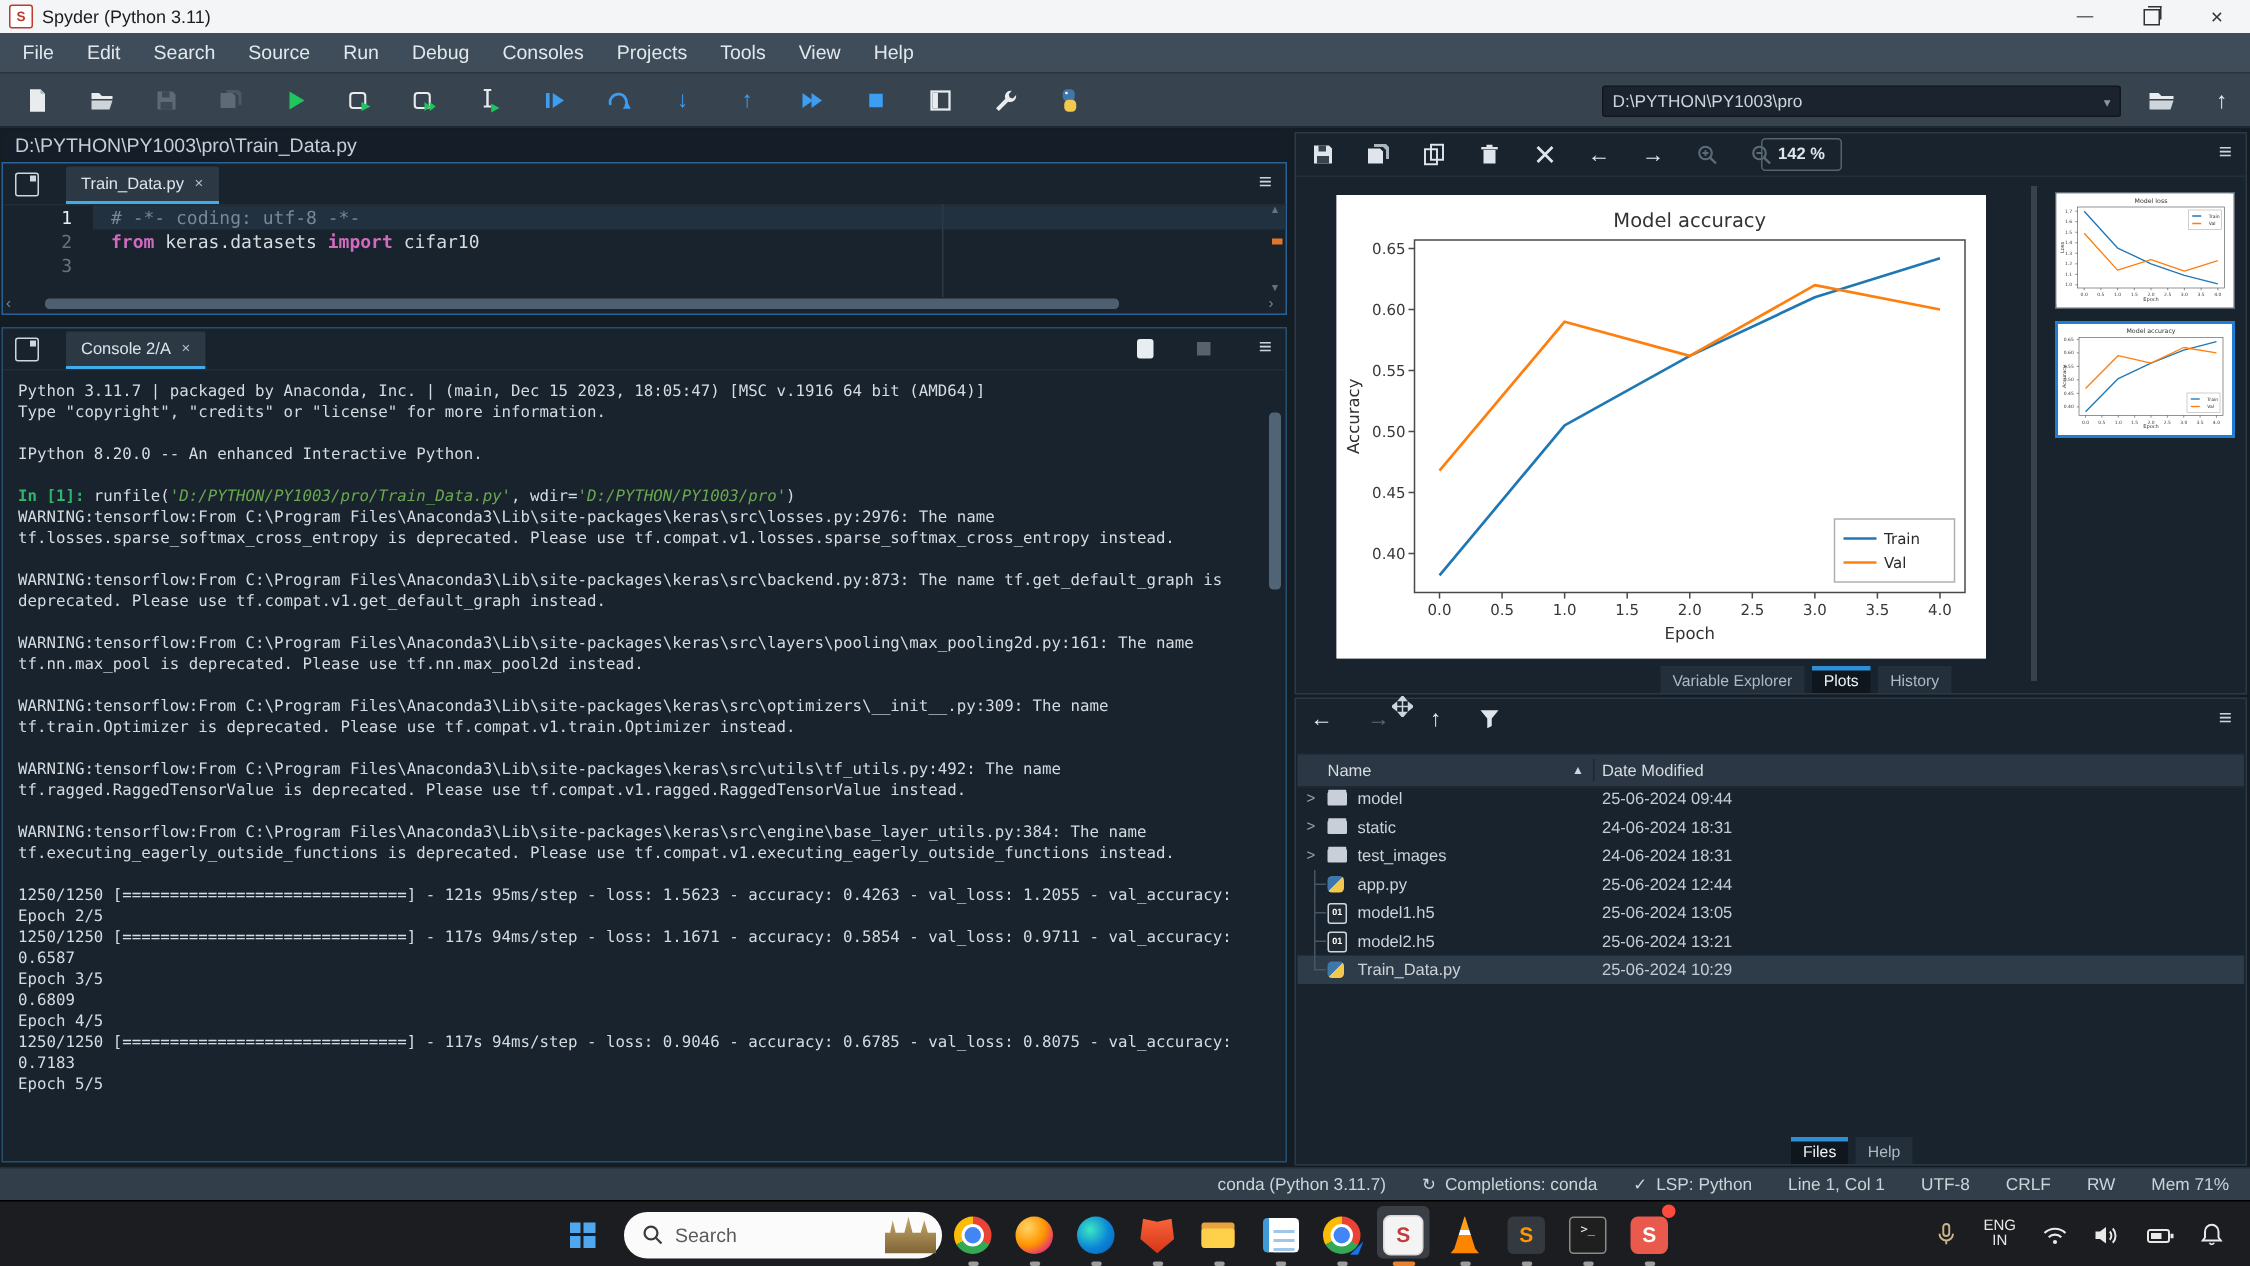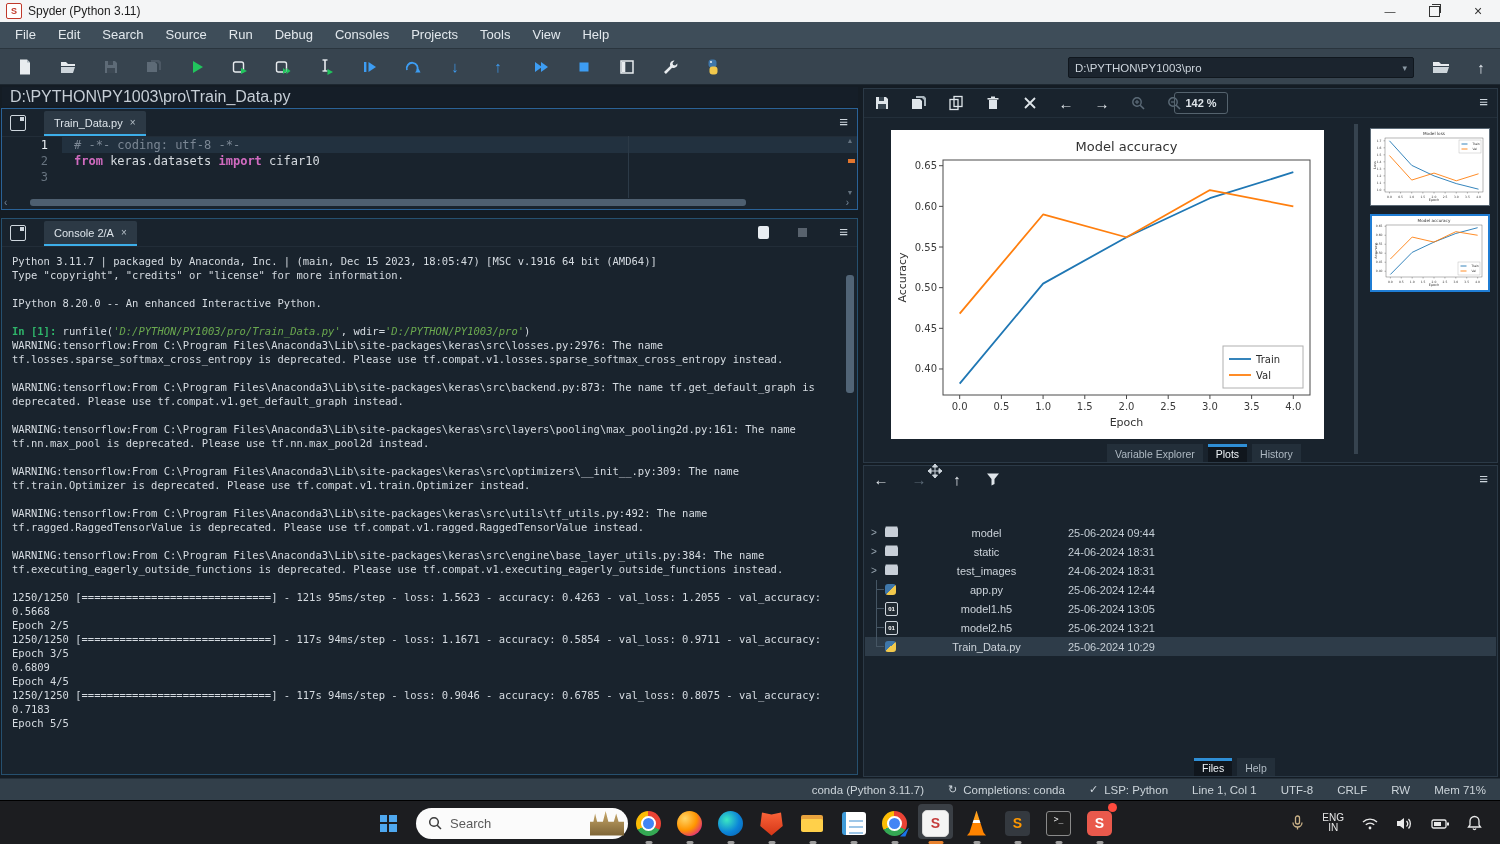--- a/index.html
+++ b/index.html
@@ -23,21 +23,21 @@
   #maintoolbar{left:0;top:49px;width:1500px;height:36px;background:#37444f;border-bottom:1px solid #1d2730;display:flex;align-items:center;box-sizing:border-box;padding-left:8px;}
   .tbi{width:34px;height:28px;margin-right:9px;display:flex;align-items:center;justify-content:center;}
   .workdir-box{position:absolute;left:1068px;top:8px;width:346px;height:21px;background:#1b242e;border:1px solid #10171e;border-radius:2px;color:#ccd4dc;font-size:11.5px;display:flex;align-items:center;padding:0 6px;box-sizing:border-box;}
   .workdir-box .dd{margin-left:auto;color:#8b98a4;font-size:9px;}
   .tb-right-ic{position:absolute;top:5px;width:30px;height:26px;display:flex;align-items:center;justify-content:center;}
   .arrow-glyph{font-size:15px;color:#e4e9ee;}
   .arrow-glyph.dim{color:#5d6b78;}
   .arrow-glyph.blue{color:#3d9df3;}
 
   
-  #pathbar{left:2px;top:87px;width:856px;height:19px;background:#151e28;color:#c6ced6;font-size:16px;line-height:19px;padding-left:8px;box-sizing:border-box;}
+  #pathbar{left:2px;top:87px;width:856px;height:19px;background:#151e28;color:#c6ced6;font-size:13px;line-height:19px;padding-left:8px;box-sizing:border-box;}
 
   .pane{background:#19232d;box-sizing:border-box;}
   #editor-pane{left:1px;top:108px;width:857px;height:102px;border:1px solid #2a6297;}
   #console-pane{left:1px;top:218px;width:857px;height:557px;border:1px solid #26506f;}
 
   .pane-tabbar{height:27px;display:flex;align-items:center;position:relative;border-bottom:1px solid #222d38;}
   .browse-ic{width:14px;height:14px;border:1.5px solid #cfd7de;border-radius:2px;margin:0 4px 0 8px;position:relative;}
   .browse-ic:after{content:"";position:absolute;right:1px;top:1px;width:4px;height:4px;background:#cfd7de;}
   .tab{margin-left:14px;height:23px;align-self:flex-end;display:flex;align-items:center;gap:7px;background:#2c3945;border-bottom:2px solid #3daee9;padding:0 10px;color:#dde4ea;font-size:11px;border-radius:2px 2px 0 0;}
   .tab .x{color:#b6c0c9;font-size:10px;}
@@ -106,21 +106,21 @@
   .fexp{width:14px;color:#97a4af;font-size:10px;}
   .fconn{width:14px;height:19px;position:relative;}
   .fconn:before{content:"";position:absolute;left:5px;top:0;bottom:0;border-left:1px solid #465664;}
   .fconn.last:before{bottom:9px;}
   .fconn:after{content:"";position:absolute;left:5px;top:9px;width:8px;border-top:1px solid #465664;}
   .ficon{width:20px;flex:none;display:flex;align-items:center;}
   .ficon.t-folder:before{content:"";width:13px;height:9px;background:#c8cfd8;border-radius:1px;box-shadow:0 -2px 0 -0.5px #c8cfd8;}
   .ficon.t-python:before{content:"";width:11px;height:11px;border-radius:3px;background:linear-gradient(135deg,#3f77aa 0 50%,#f2c94c 50% 100%);}
   .ficon.t-h5{font-size:6px;font-weight:bold;color:#fff;}
   .ficon.t-h5 i{font-style:normal;width:11px;height:12px;background:#222b33;border:1px solid #cfd6dd;border-radius:2px;display:flex;align-items:center;justify-content:center;}
-  .fname{width:163px;overflow:hidden;white-space:nowrap;text-align:center;}
+  .fname{width:163px;overflow:hidden;white-space:nowrap;}
   .fdate{color:#c3ccd4;}
 
   
   #statusbar{left:0;top:778px;width:1500px;height:22px;background:#323f4a;display:flex;align-items:center;justify-content:flex-end;padding-right:14px;box-sizing:border-box;border-top:1px solid #232e38;}
   .st-item{color:#ccd4da;font-size:11.5px;margin-left:24px;display:flex;align-items:center;gap:6px;}
   .st-ic{font-size:11px;color:#cfd7de;}
 
   
   #taskbar{left:0;top:800px;width:1500px;height:44px;background:#1c1d20;display:flex;align-items:center;border-top:1px solid #000;}
   #tb-start{margin-left:368px;width:40px;height:40px;display:flex;align-items:center;justify-content:center;}
@@ -371,23 +371,23 @@
         <div class="cline">WARNING:tensorflow:From C:\Program Files\Anaconda3\Lib\site-packages\keras\src\optimizers\__init__.py:309: The name</div>
         <div class="cline">tf.train.Optimizer is deprecated. Please use tf.compat.v1.train.Optimizer instead.</div>
         <div class="cline"> </div>
         <div class="cline">WARNING:tensorflow:From C:\Program Files\Anaconda3\Lib\site-packages\keras\src\utils\tf_utils.py:492: The name</div>
         <div class="cline">tf.ragged.RaggedTensorValue is deprecated. Please use tf.compat.v1.ragged.RaggedTensorValue instead.</div>
         <div class="cline"> </div>
         <div class="cline">WARNING:tensorflow:From C:\Program Files\Anaconda3\Lib\site-packages\keras\src\engine\base_layer_utils.py:384: The name</div>
         <div class="cline">tf.executing_eagerly_outside_functions is deprecated. Please use tf.compat.v1.executing_eagerly_outside_functions instead.</div>
         <div class="cline"> </div>
         <div class="cline">1250/1250 [==============================] - 121s 95ms/step - loss: 1.5623 - accuracy: 0.4263 - val_loss: 1.2055 - val_accuracy:</div>
-        <div class="cline">0.5668</div>
         <div class="cline">Epoch 2/5</div>
         <div class="cline">1250/1250 [==============================] - 117s 94ms/step - loss: 1.1671 - accuracy: 0.5854 - val_loss: 0.9711 - val_accuracy:</div>
+        <div class="cline">0.6587</div>
         <div class="cline">Epoch 3/5</div>
         <div class="cline">0.6809</div>
         <div class="cline">Epoch 4/5</div>
         <div class="cline">1250/1250 [==============================] - 117s 94ms/step - loss: 0.9046 - accuracy: 0.6785 - val_loss: 0.8075 - val_accuracy:</div>
         <div class="cline">0.7183</div>
         <div class="cline">Epoch 5/5</div>
       </div>
     <div id="con-vscroll">
       <div class="thumb"></div>
     </div>
@@ -612,20 +612,26 @@
       <span class="fti" style="left:82px;">
           <span class="arrow-glyph">↑</span>
         </span>
       <span class="fti" style="left:118px;">
           <svg width="16" height="16">
             <polygon points="2,2.5 14,2.5 9.5,8 9.5,13 6.5,14.5 6.5,8" fill="#dfe5ea"></polygon>
           </svg>
         </span>
       <span class="burger">≡</span>
     </div>
+    <div id="files-header">
+      <span class="h-name">Name</span>
+      <span class="sort">▲</span>
+      <span class="h-div"></span>
+      <span>Date Modified</span>
+    </div>
     <div id="file-rows">
         <div class="frow">
           <span class="fexp">&gt;</span>
           <span class="ficon t-folder"></span>
           <span class="fname">model</span>
           <span class="fdate">25-06-2024 09:44</span>
         </div>
         <div class="frow">
           <span class="fexp">&gt;</span>
           <span class="ficon t-folder"></span>

